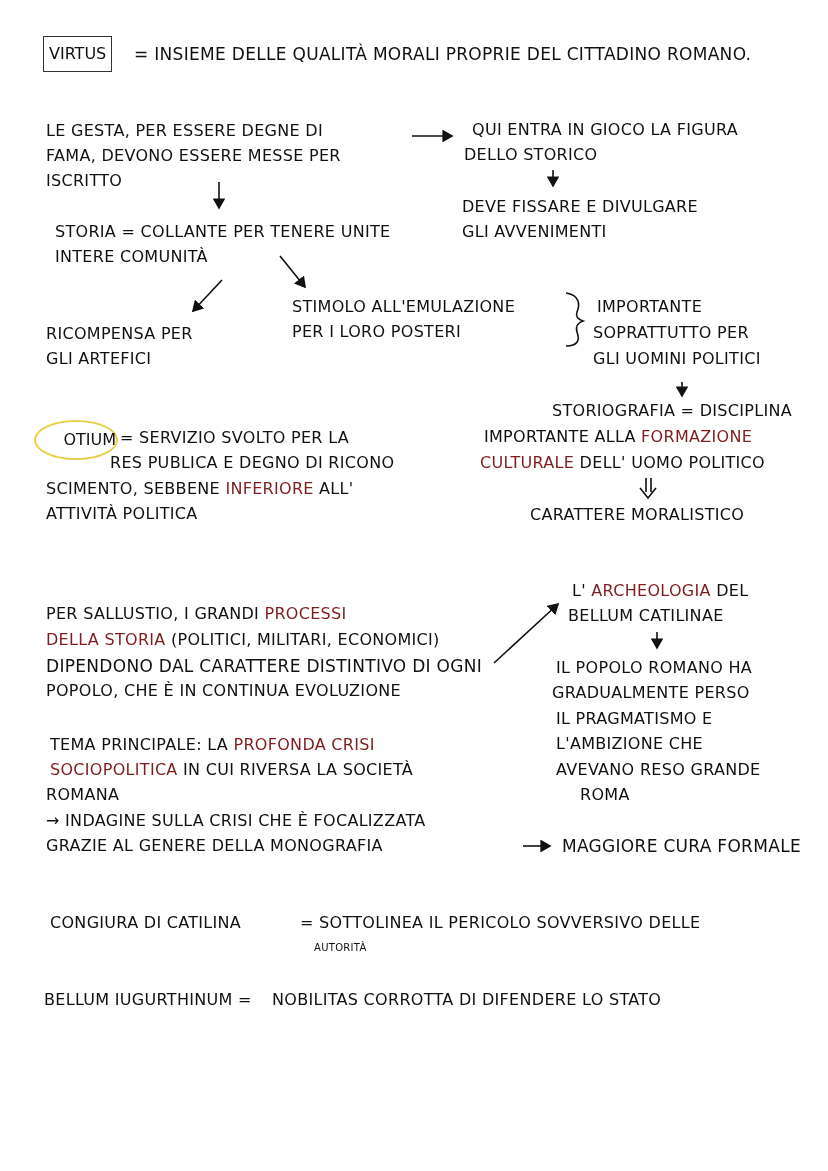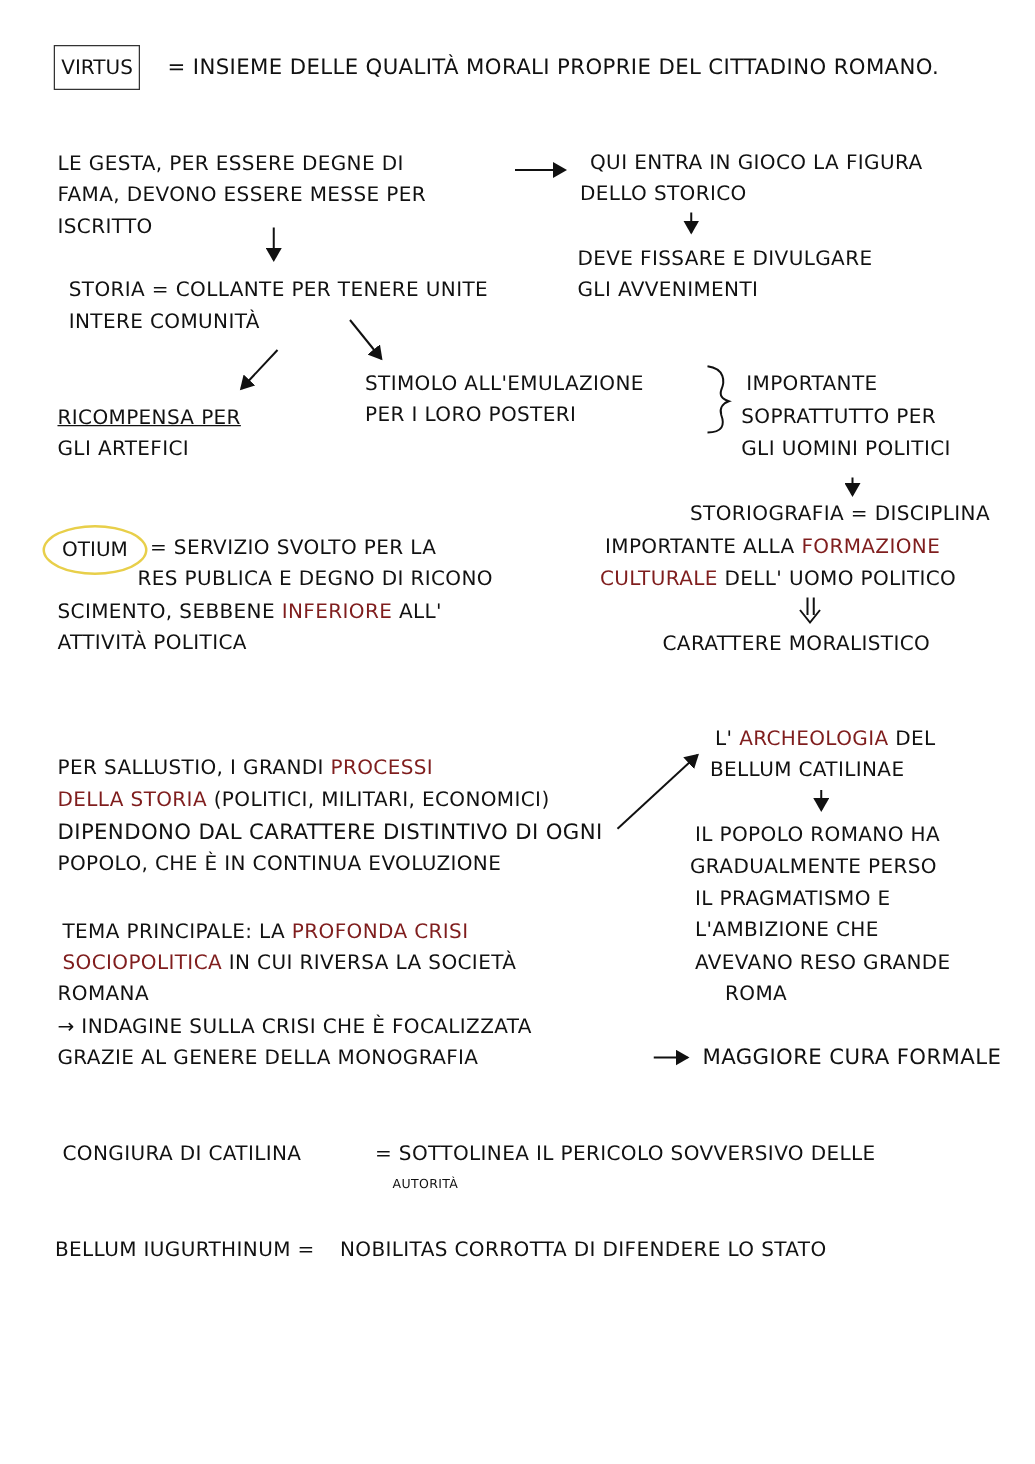--- a/index.html
+++ b/index.html
@@ -12,21 +12,21 @@
       font-size: 16px; line-height: 26px; letter-spacing: 0.3px; color: #111;
       font-weight: 400;
     }
     .hl { color: #7f1d1d; }
     .box {
       position: absolute; border: 1.5px solid #333; padding: 0 5px;
       text-transform: uppercase; font-size: 16px; line-height: 34px;
     }
     .ellipse {
       position: absolute; border: 2px solid #e8cf4a; border-radius: 50%;
-      text-transform: uppercase; font-size: 16px; text-align: center;
+      text-transform: uppercase; font-size: 16px; text-align: right;
     }
     svg.arrows { position: absolute; left: 0; top: 0; }
   </style>
 </head>
 <body>
 
 <svg class="arrows" width="828" height="1171" viewBox="0 0 828 1171">
   <defs>
     <marker id="ah" markerWidth="8" markerHeight="8" refX="6" refY="4" orient="auto">
       <path d="M0,0 L7,4 L0,8 Z" fill="#111"></path>
@@ -75,21 +75,21 @@
   <div class="t" style="left:462px;top:194px;">deve fissare e divulgare</div>
   <div class="t" style="left:462px;top:219px;">gli avvenimenti</div>
 </div>
 
 <div>
   <div class="t" style="left:55px;top:219px;">storia = collante per tenere unite</div>
   <div class="t" style="left:55px;top:244px;">intere comunità</div>
 </div>
 
 <div>
-  <div class="t" style="left:46px;top:321px;text-decoration:underline;">ricompensa per</div>
+  <div class="t" style="left:46px;top:321px;">ricompensa per</div>
   <div class="t" style="left:46px;top:346px;">gli artefici</div>
 </div>
 
 <div>
   <div class="t" style="left:292px;top:294px;">stimolo all'emulazione</div>
   <div class="t" style="left:292px;top:319px;">per i loro posteri</div>
 </div>
 
 <div>
   <div class="t" style="left:597px;top:294px;">importante</div>

